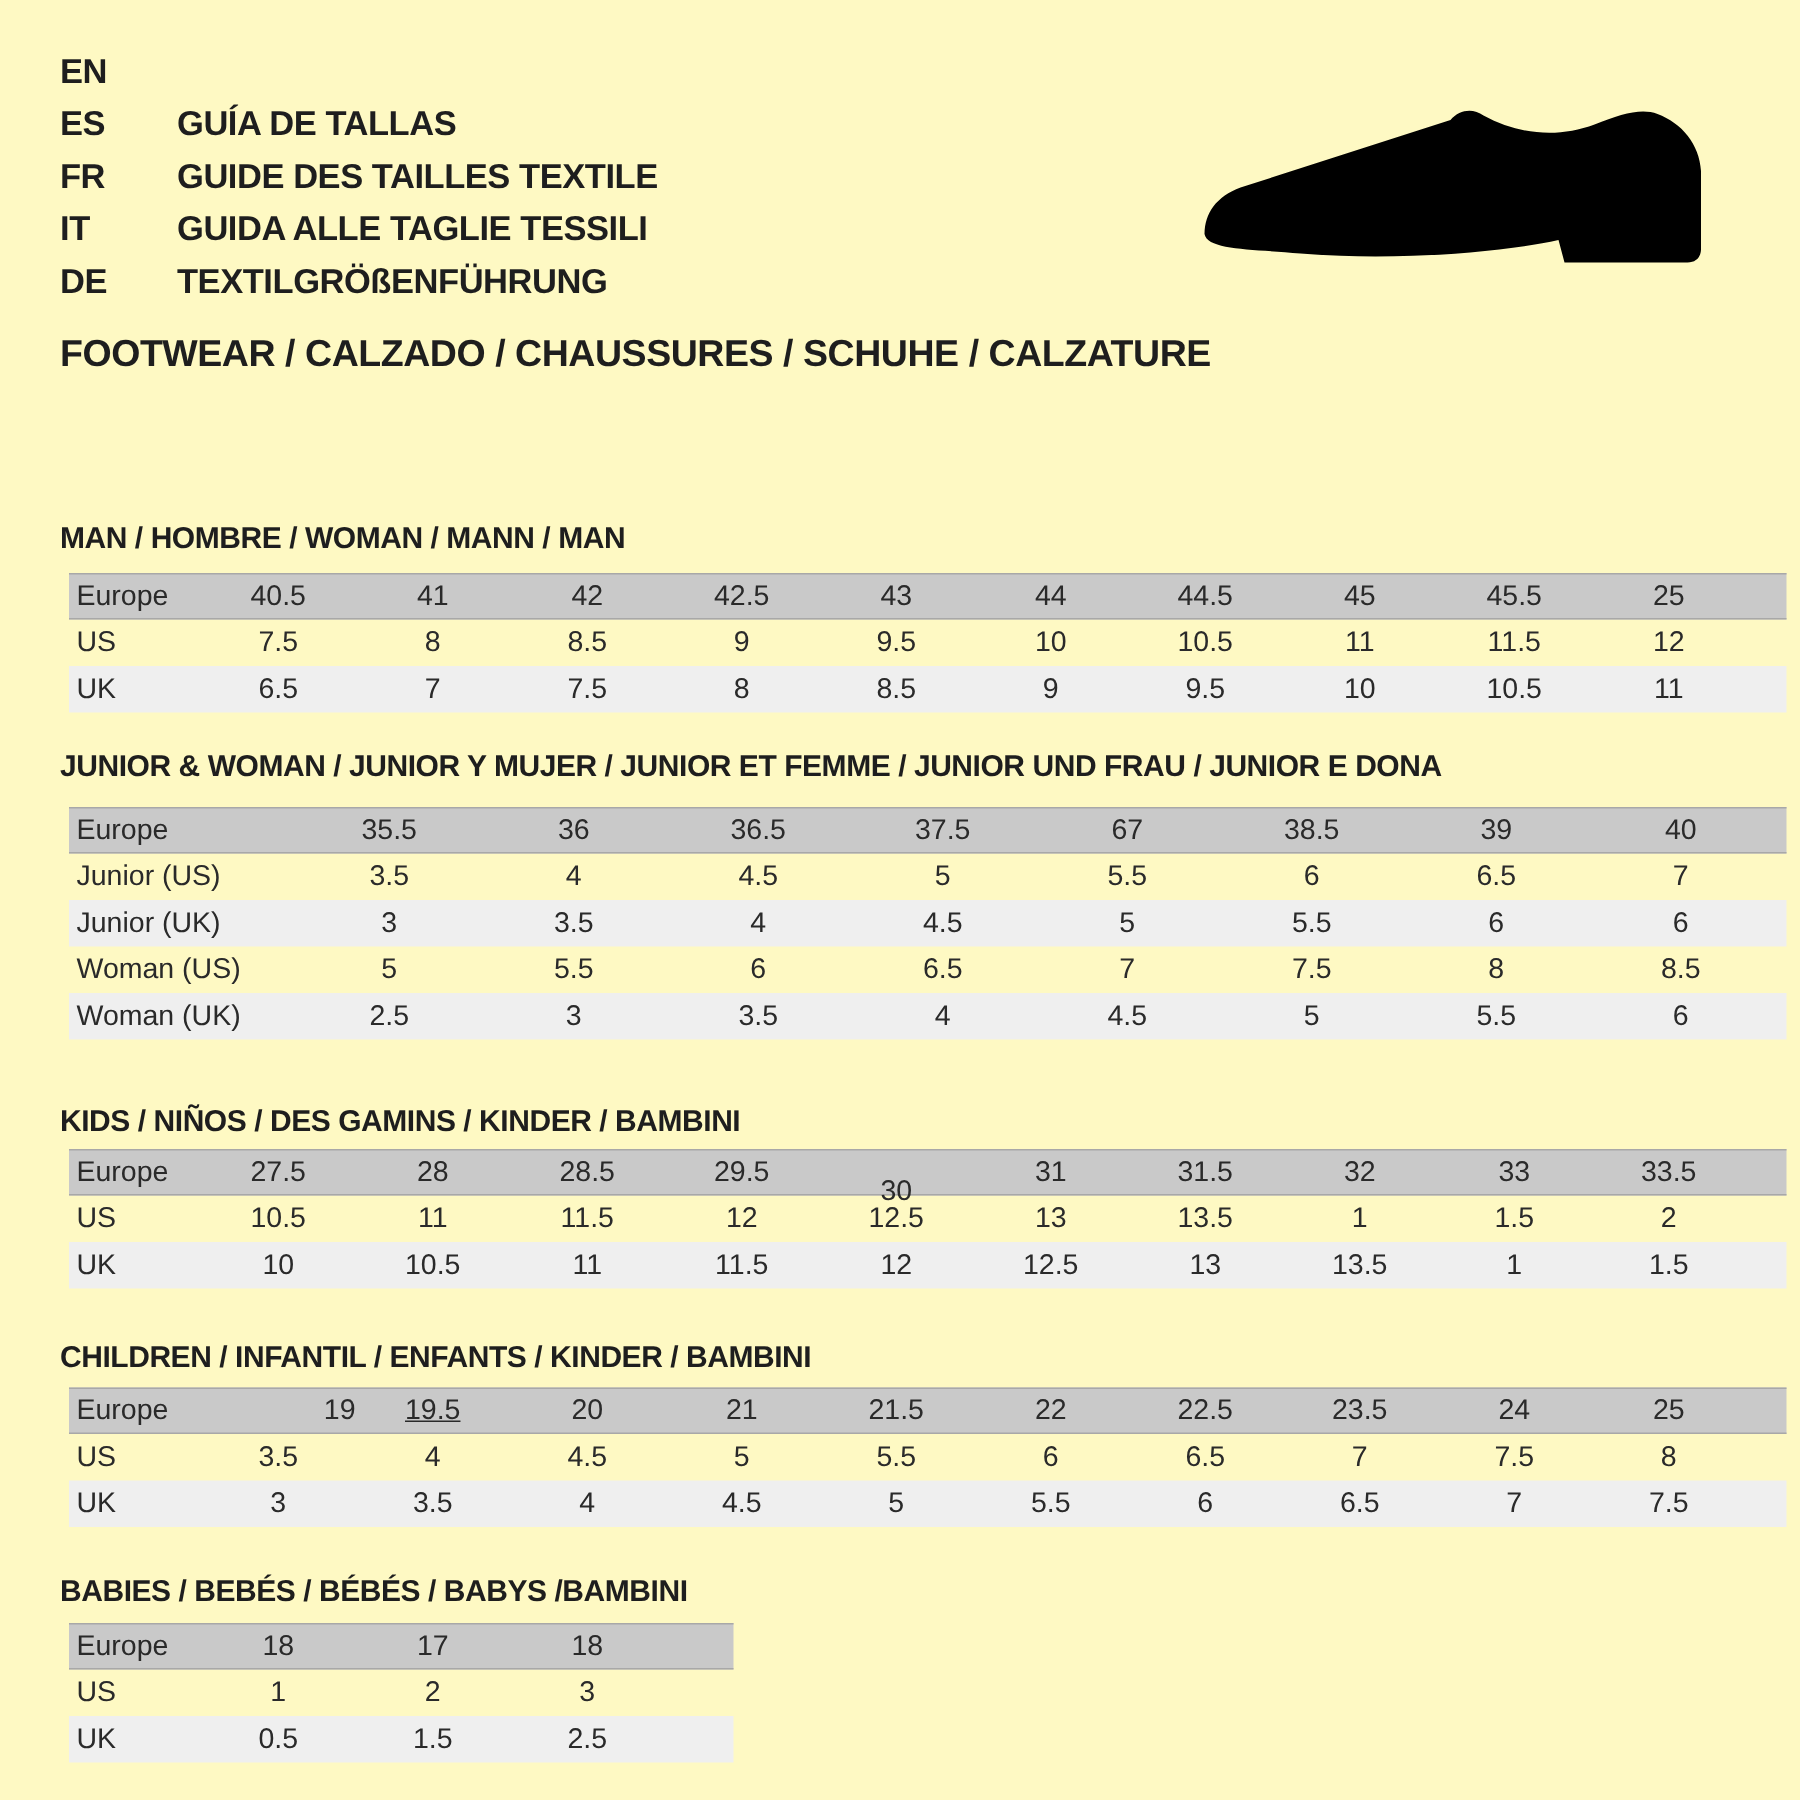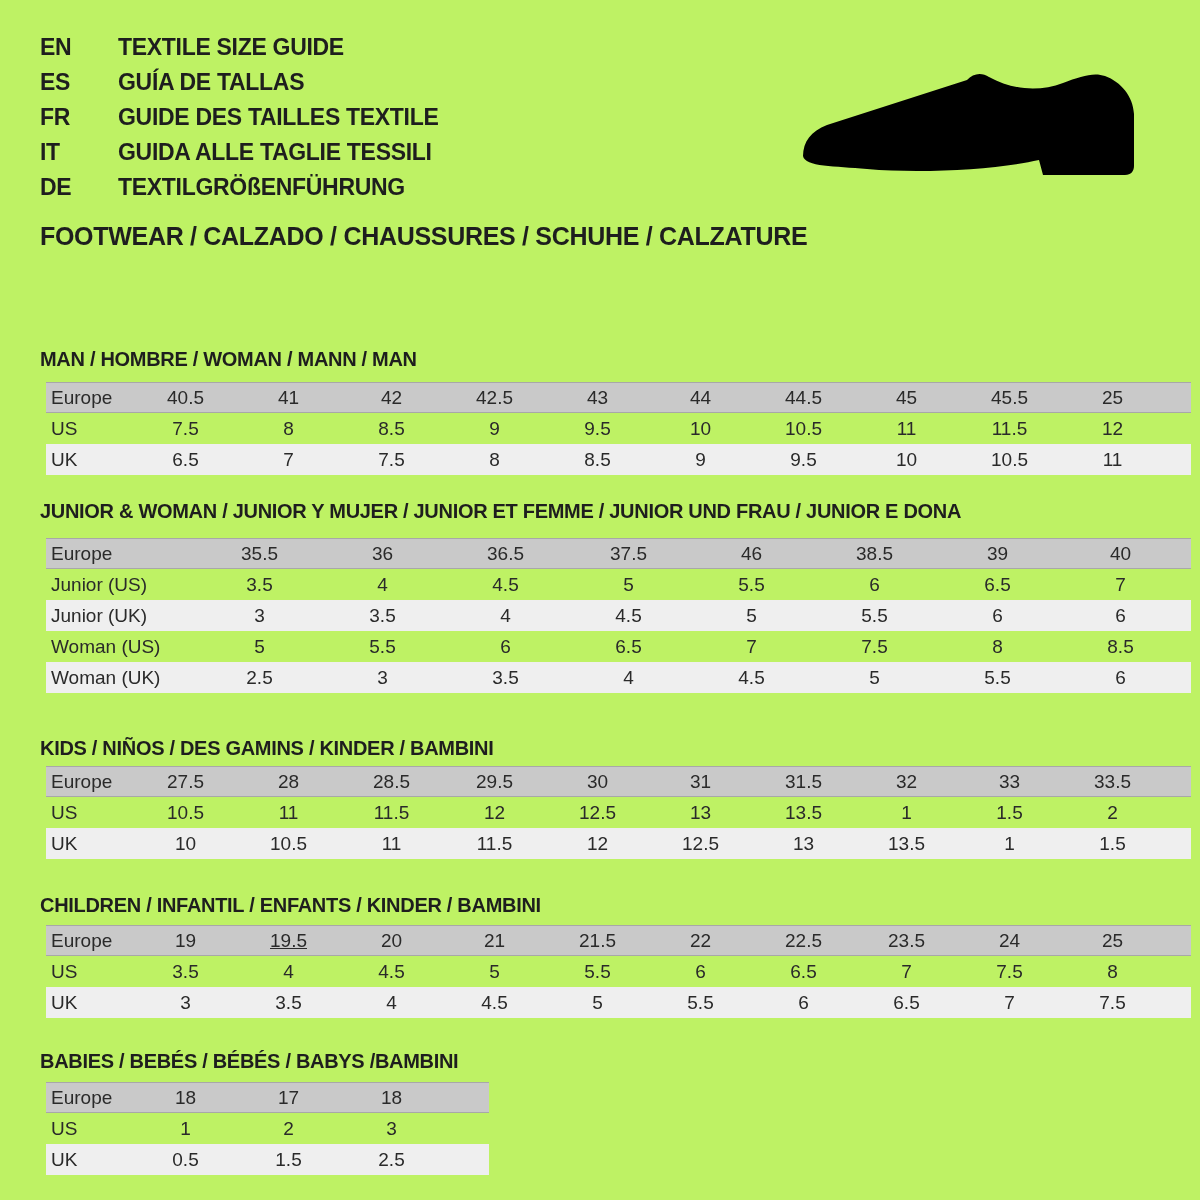--- a/index.html
+++ b/index.html
@@ -1,17 +1,17 @@
 <!DOCTYPE html>
 <html><head>
 <meta charset="utf-8">
 <style>
   html,body{margin:0;padding:0;background:#ffffff;}
   .page{
-    position:relative;width:1200px;height:1200px;background:#bef264;overflow:hidden;
+    position:relative;width:1200px;height:1200px;background:#fef9c3;overflow:hidden;
     font-family:"Liberation Sans","DejaVu Sans",sans-serif;color:#1e1e1e;
   }
   
   .lang-block{position:absolute;left:40px;top:30px;}
   .lang-row{display:flex;height:35px;line-height:35px;}
   .lang-code{width:78px;font-weight:bold;font-size:23px;letter-spacing:-0.3px;}
   .lang-label{font-weight:bold;font-size:23px;letter-spacing:-0.3px;white-space:nowrap;}
   
   .shoe{position:absolute;left:795px;top:68px;width:350px;height:125px;}
   
@@ -37,21 +37,20 @@
   .t-val{text-align:center;flex:none;}
 </style>
 </head>
 <body>
 
 <div class="page" style="--header-row-bg: #c9c9c9; --header-row-border: #a8a8a8; --stripe-bg: #efefef;">
 
   <div class="lang-block">
       <div class="lang-row">
         <span class="lang-code">EN</span>
-        <span class="lang-label">TEXTILE SIZE GUIDE</span>
       </div>
       <div class="lang-row">
         <span class="lang-code">ES</span>
         <span class="lang-label">GUÍA DE TALLAS</span>
       </div>
       <div class="lang-row">
         <span class="lang-code">FR</span>
         <span class="lang-label">GUIDE DES TAILLES TEXTILE</span>
       </div>
       <div class="lang-row">
@@ -126,21 +125,21 @@
         </div>
       </div>
       <div class="section-title" style="top: 500px;">JUNIOR &amp; WOMAN / JUNIOR Y MUJER / JUNIOR ET FEMME / JUNIOR UND FRAU / JUNIOR E DONA</div>
       <div class="size-table" style="top: 538px; width: 1145px;">
         <div class="t-row row-header">
           <span class="t-label" style="width: 152px;">Europe</span>
           <span class="t-val" style="width: 123px;">35.5</span>
           <span class="t-val" style="width: 123px;">36</span>
           <span class="t-val" style="width: 123px;">36.5</span>
           <span class="t-val" style="width: 123px;">37.5</span>
-          <span class="t-val" style="width: 123px;">46</span>
+          <span class="t-val" style="width: 123px;">67</span>
           <span class="t-val" style="width: 123px;">38.5</span>
           <span class="t-val" style="width: 123px;">39</span>
           <span class="t-val" style="width: 123px;">40</span>
         </div>
         <div class="t-row row-plain">
           <span class="t-label" style="width: 152px;">Junior (US)</span>
           <span class="t-val" style="width: 123px;">3.5</span>
           <span class="t-val" style="width: 123px;">4</span>
           <span class="t-val" style="width: 123px;">4.5</span>
           <span class="t-val" style="width: 123px;">5</span>
@@ -184,21 +183,21 @@
         </div>
       </div>
       <div class="section-title" style="top: 737px;">KIDS / NIÑOS / DES GAMINS / KINDER / BAMBINI</div>
       <div class="size-table" style="top: 766px; width: 1145px;">
         <div class="t-row row-header">
           <span class="t-label" style="width: 88px;">Europe</span>
           <span class="t-val" style="width: 103px;">27.5</span>
           <span class="t-val" style="width: 103px;">28</span>
           <span class="t-val" style="width: 103px;">28.5</span>
           <span class="t-val" style="width: 103px;">29.5</span>
-          <span class="t-val" style="width: 103px;">30</span>
+          <span class="t-val" style="width: 103px; margin-top: 13px;">30</span>
           <span class="t-val" style="width: 103px;">31</span>
           <span class="t-val" style="width: 103px;">31.5</span>
           <span class="t-val" style="width: 103px;">32</span>
           <span class="t-val" style="width: 103px;">33</span>
           <span class="t-val" style="width: 103px;">33.5</span>
         </div>
         <div class="t-row row-plain">
           <span class="t-label" style="width: 88px;">US</span>
           <span class="t-val" style="width: 103px;">10.5</span>
           <span class="t-val" style="width: 103px;">11</span>
@@ -222,21 +221,21 @@
           <span class="t-val" style="width: 103px;">13</span>
           <span class="t-val" style="width: 103px;">13.5</span>
           <span class="t-val" style="width: 103px;">1</span>
           <span class="t-val" style="width: 103px;">1.5</span>
         </div>
       </div>
       <div class="section-title" style="top: 894px;">CHILDREN / INFANTIL / ENFANTS / KINDER / BAMBINI</div>
       <div class="size-table" style="top: 925px; width: 1145px;">
         <div class="t-row row-header">
           <span class="t-label" style="width: 88px;">Europe</span>
-          <span class="t-val" style="width: 103px;">19</span>
+          <span class="t-val" style="width: 103px; text-align: right;">19</span>
           <span class="t-val" style="width: 103px; text-decoration: underline;">19.5</span>
           <span class="t-val" style="width: 103px;">20</span>
           <span class="t-val" style="width: 103px;">21</span>
           <span class="t-val" style="width: 103px;">21.5</span>
           <span class="t-val" style="width: 103px;">22</span>
           <span class="t-val" style="width: 103px;">22.5</span>
           <span class="t-val" style="width: 103px;">23.5</span>
           <span class="t-val" style="width: 103px;">24</span>
           <span class="t-val" style="width: 103px;">25</span>
         </div>

